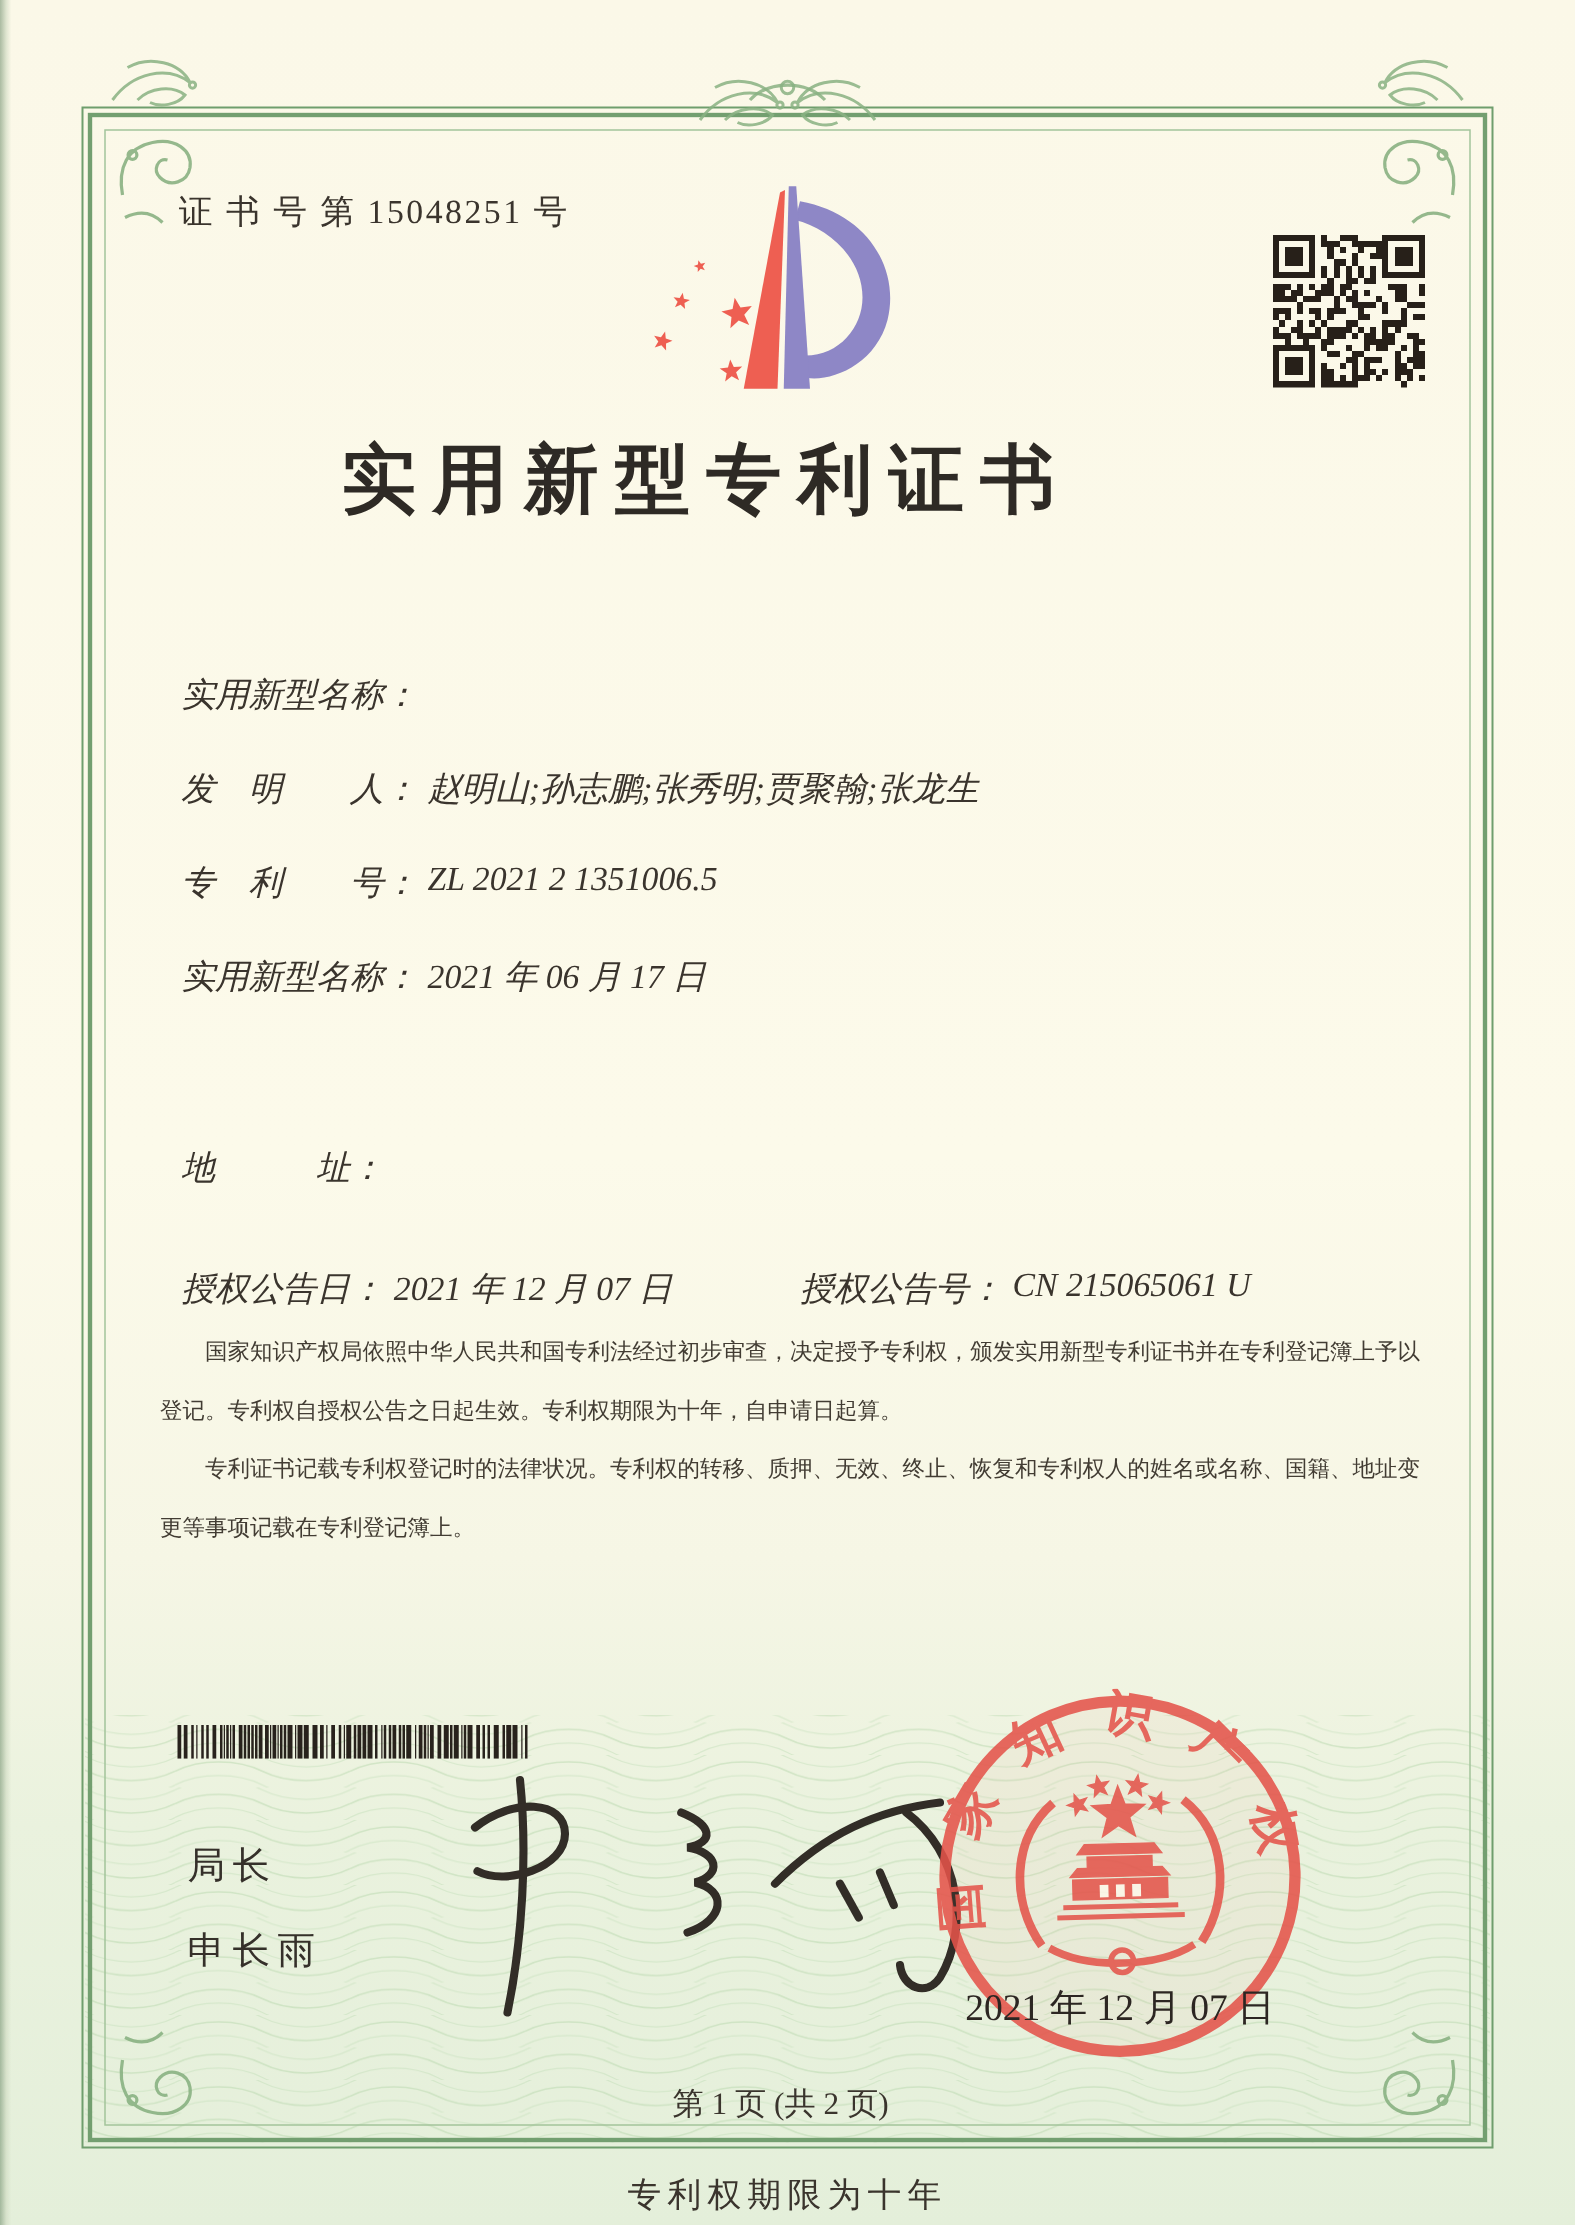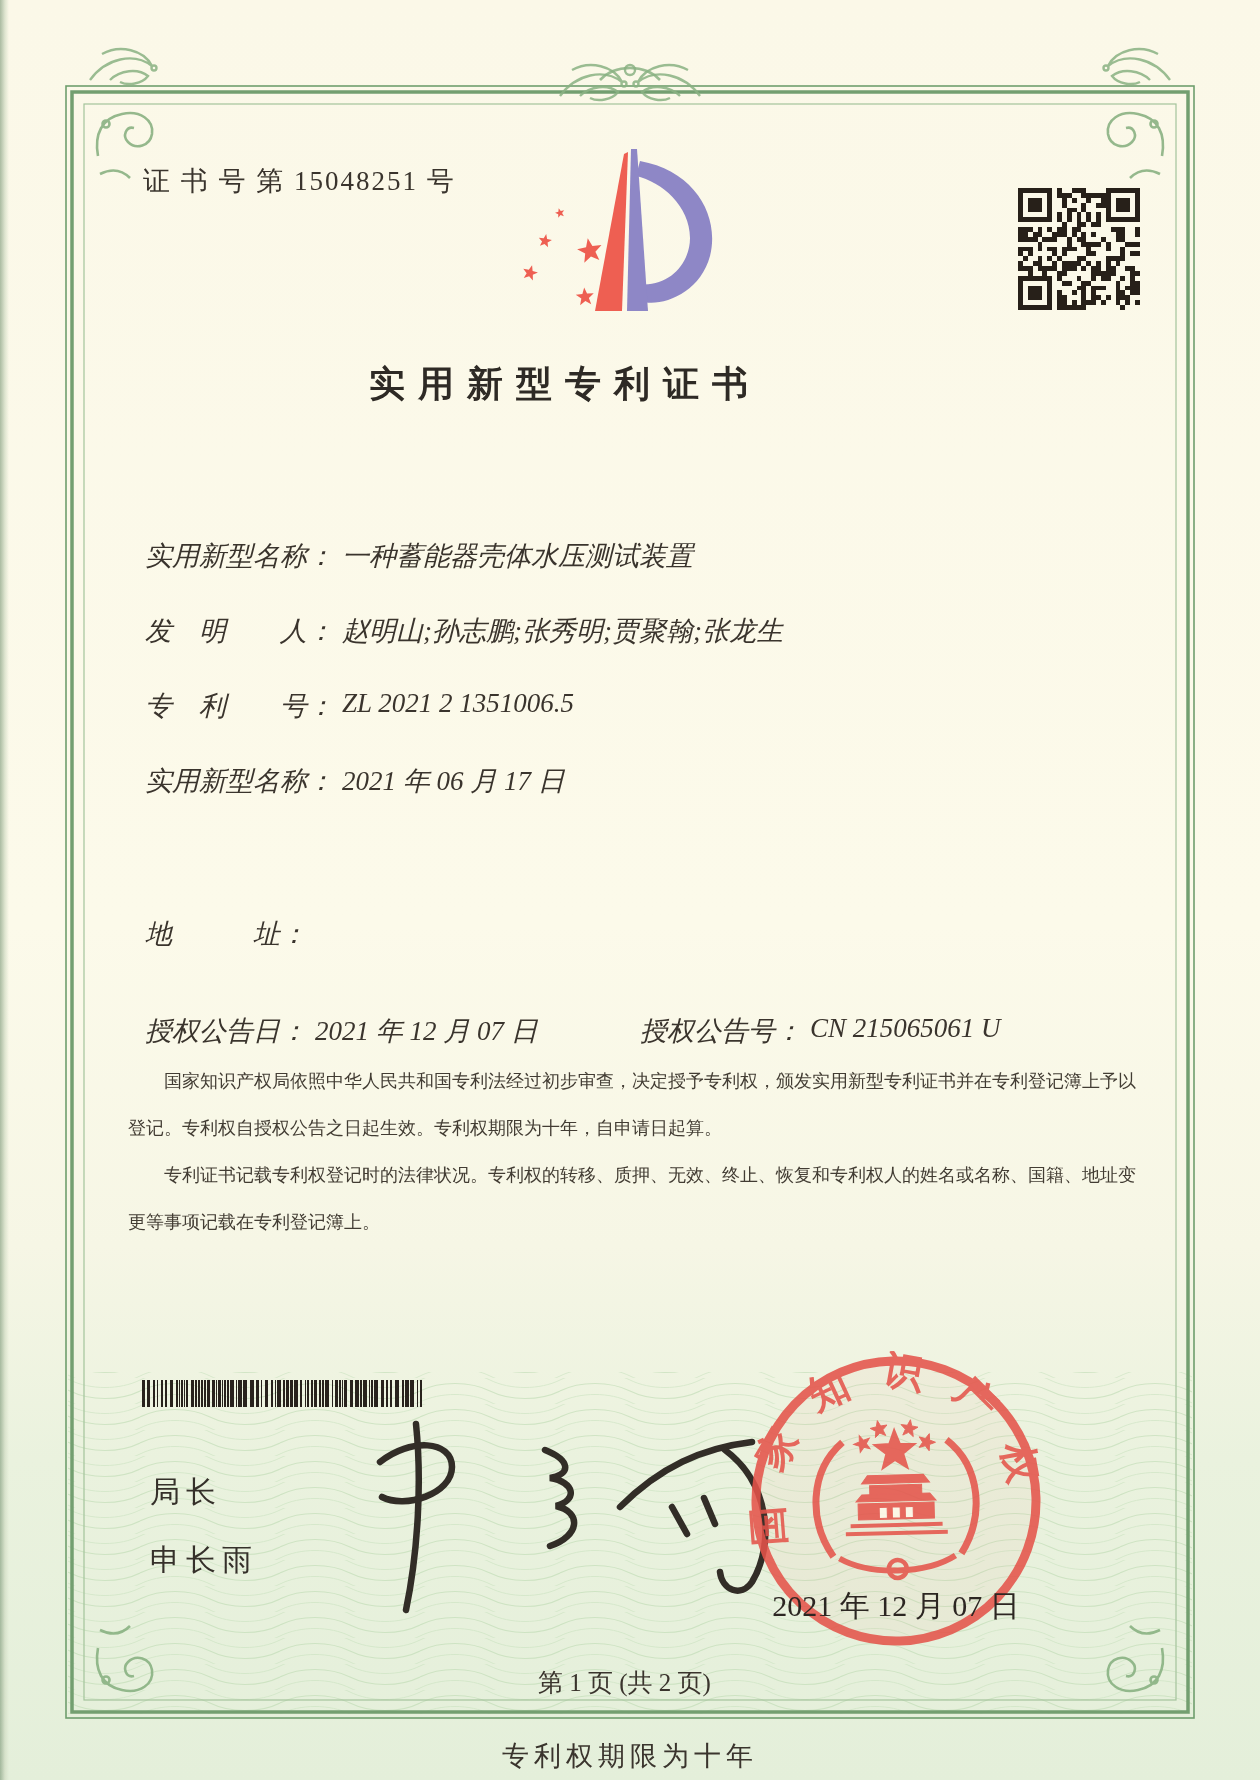--- a/index.html
+++ b/index.html
@@ -2,25 +2,25 @@
 <html><head>
 <meta charset="utf-8">
 <style>
   html,body{margin:0;padding:0;background:#ffffff;}
   .page{position:relative;width:1260px;height:1780px;overflow:hidden;
     font-family:"Liberation Serif","DejaVu Serif",serif;
     background:linear-gradient(180deg,#fbf8e8 0%,#fcfaea 52%,#f6f6e5 70%,#eaf2de 82%,#e4efda 100%);}
   .scan-edge{position:absolute;left:0;top:0;width:9px;height:100%;
     background:linear-gradient(90deg,#7f9a7b,#cfdac2 55%,rgba(255,255,255,0));opacity:.65;}
   .deco{position:absolute;left:0;top:0;pointer-events:none;}
-  .cert-no{position:absolute;left:143px;top:163px;font-size:27px;letter-spacing:2px;color:#3a342d;white-space:pre;text-align:right;}
+  .cert-no{position:absolute;left:143px;top:151px;font-size:27px;letter-spacing:2px;color:#3a342d;white-space:pre;text-align:right;}
   .logo{position:absolute;left:500px;top:146px;}
   .qr{position:absolute;left:1018px;top:188px;width:122px;height:122px;}
-  .title{position:absolute;left:105px;top:360px;width:920px;text-align:center;
-    font-size:36px;font-weight:700;letter-spacing:13px;color:#2e2a25;white-space:pre;}
+  .title{position:absolute;left:105px;top:344px;width:920px;text-align:center;
+    font-size:60px;font-weight:700;letter-spacing:13px;color:#2e2a25;white-space:pre;}
   .row{position:absolute;left:145px;display:flex;align-items:flex-start;
     font-size:27px;color:#3a342d;white-space:pre;font-style:italic;}
   .row .lab{white-space:pre;}
   .row .val{margin-left:8px;white-space:pre;}
   .addr-lines{margin-left:8px;line-height:43px;white-space:pre;}
   .bodytext{position:absolute;left:128px;top:1058px;width:1008px;font-size:18px;line-height:47px;
     text-align:justify;text-justify:inter-character;color:#423c33;}
   .bodytext p{margin:0;text-indent:2em;}
   .barcode{position:absolute;left:140px;top:1380px;width:288px;height:27px;}
   .sig-label{position:absolute;left:150px;font-size:30px;color:#35302a;letter-spacing:6px;white-space:pre;}
@@ -404,21 +404,20 @@
       <rect x="11" y="24" width="1" height="1" fill="#272019"></rect>
       <rect x="12" y="24" width="1" height="1" fill="#272019"></rect>
       <rect x="13" y="24" width="1" height="1" fill="#272019"></rect>
       <rect x="21" y="24" width="1" height="1" fill="#272019"></rect>
     </svg>
 
   <div class="title">实用新型专利证书</div>
 
   <div class="row" style="top:538px">
     <span class="lab">实用新型名称：</span>
-    <span class="val">一种蓄能器壳体水压测试装置</span>
   </div>
   <div class="row" style="top:613px">
     <span class="lab">发　明　　人：</span>
     <span class="val">赵明山;孙志鹏;张秀明;贾聚翰;张龙生</span>
   </div>
   <div class="row" style="top:688px">
     <span class="lab">专　利　　号：</span>
     <span class="val">ZL 2021 2 1351006.5</span>
   </div>
   <div class="row" style="top:763px">

